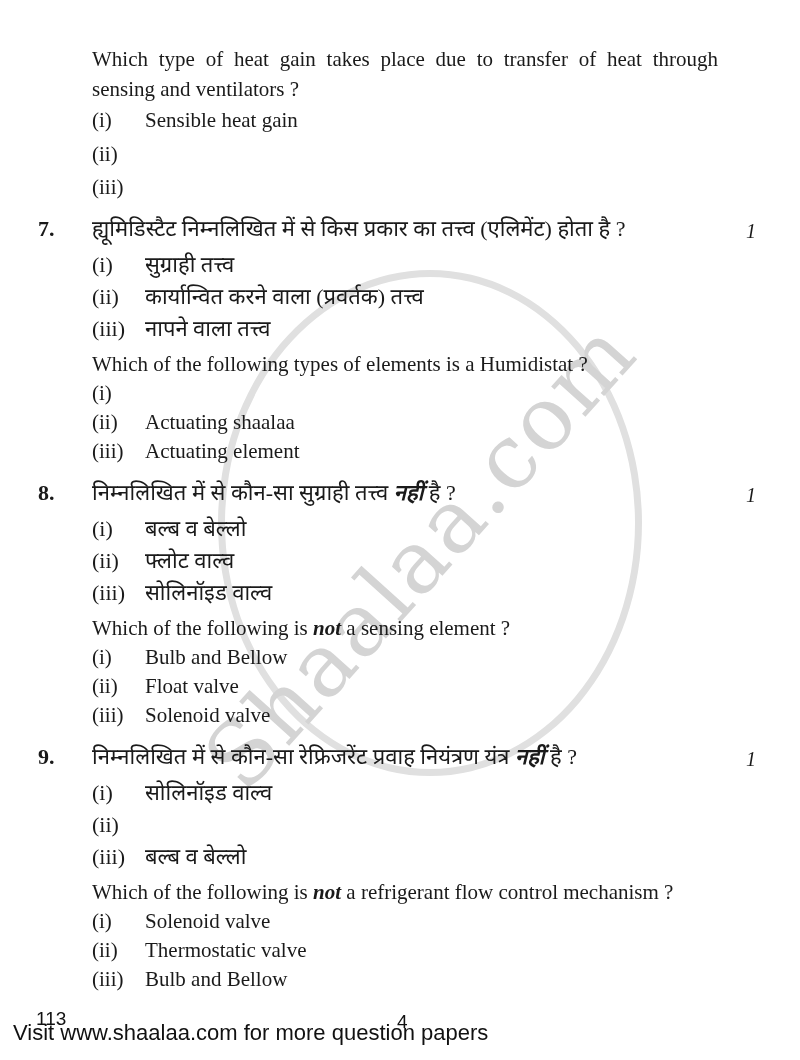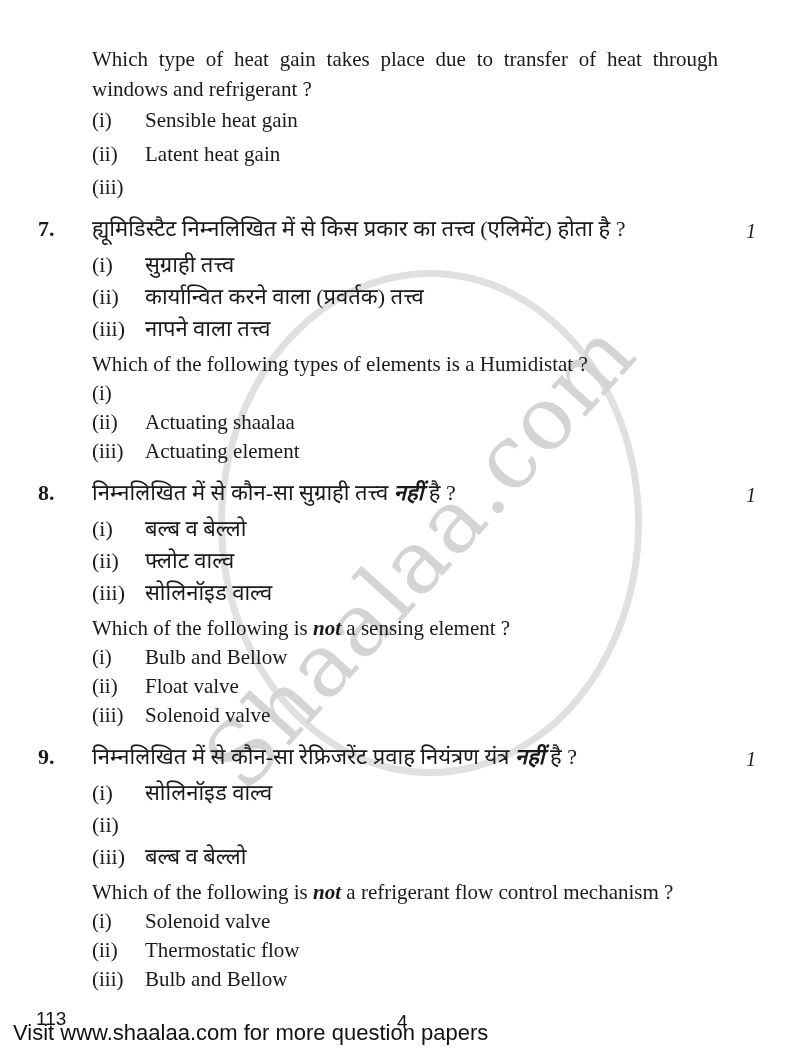--- a/index.html
+++ b/index.html
@@ -47,29 +47,28 @@
   <div class="wm-ring"></div>
   <div class="wm-text">Shaalaa.com</div>
 
   <div class="content">
 
     <section class="qblock" style="top:46px">
       <div class="row" style="top:0">
         <span class="jline">Which type of heat gain takes place due to transfer of heat through</span>
       </div>
       <div class="row" style="top:30px">
-        <span class="qtext">windows and refrigerant ?</span>
+        <span class="qtext">sensing and ventilators ?</span>
       </div>
       <div class="row" style="top:61px">
         <span class="optlabel">(i)</span>
         <span class="opttext">Sensible heat gain</span>
       </div>
       <div class="row" style="top:95px">
         <span class="optlabel">(ii)</span>
-        <span class="opttext">Latent heat gain</span>
       </div>
       <div class="row" style="top:128px">
         <span class="optlabel">(iii)</span>
       </div>
     </section>
 
     <section class="qblock" style="top:216px">
       <div class="row hi" style="top:0">
         <span class="qnum">7.</span>
         <span class="qtext"><span>ह्यूमिडिस्टैट निम्नलिखित में से किस प्रकार का तत्त्व (एलिमेंट) होता है ?</span><span class="emph"></span><span></span></span>
@@ -157,21 +156,21 @@
       </div>
       <div class="row" style="top:135px">
         <span class="qtext"><span>Which of the following is </span><span class="emph">not</span><span> a refrigerant flow control mechanism ?</span></span>
       </div>
       <div class="row" style="top:164px">
         <span class="optlabel">(i)</span>
         <span class="opttext">Solenoid valve</span>
       </div>
       <div class="row" style="top:193px">
         <span class="optlabel">(ii)</span>
-        <span class="opttext">Thermostatic flow</span>
+        <span class="opttext">Thermostatic valve</span>
       </div>
       <div class="row" style="top:222px">
         <span class="optlabel">(iii)</span>
         <span class="opttext">Bulb and Bellow</span>
       </div>
     </section>
 
   </div>
 
   <div class="footer-item f-left">113</div>

